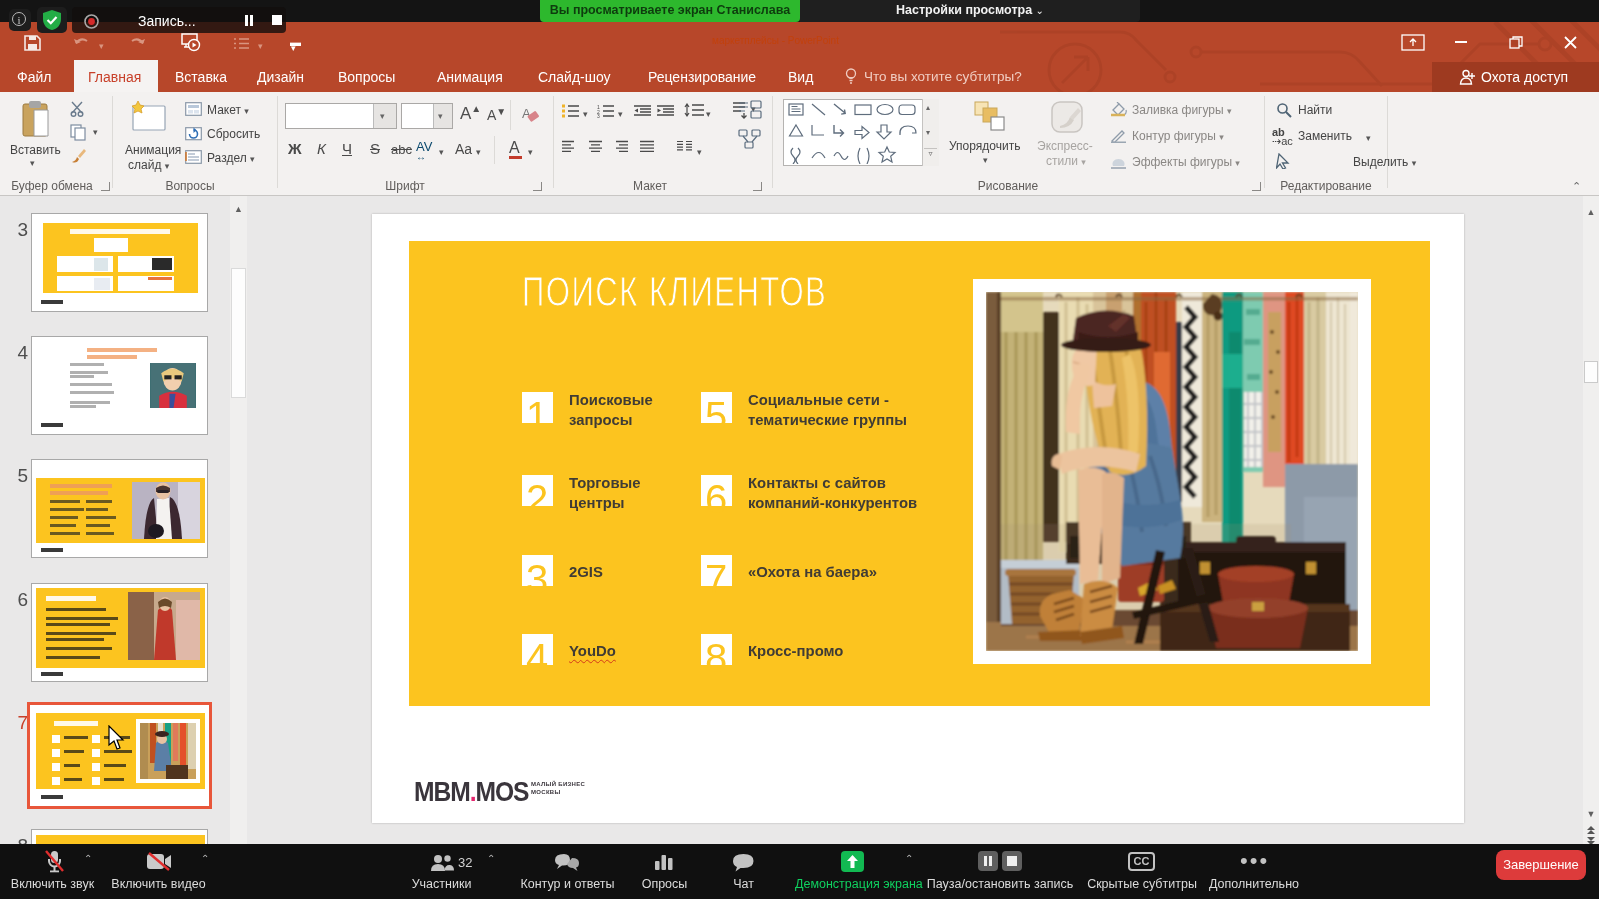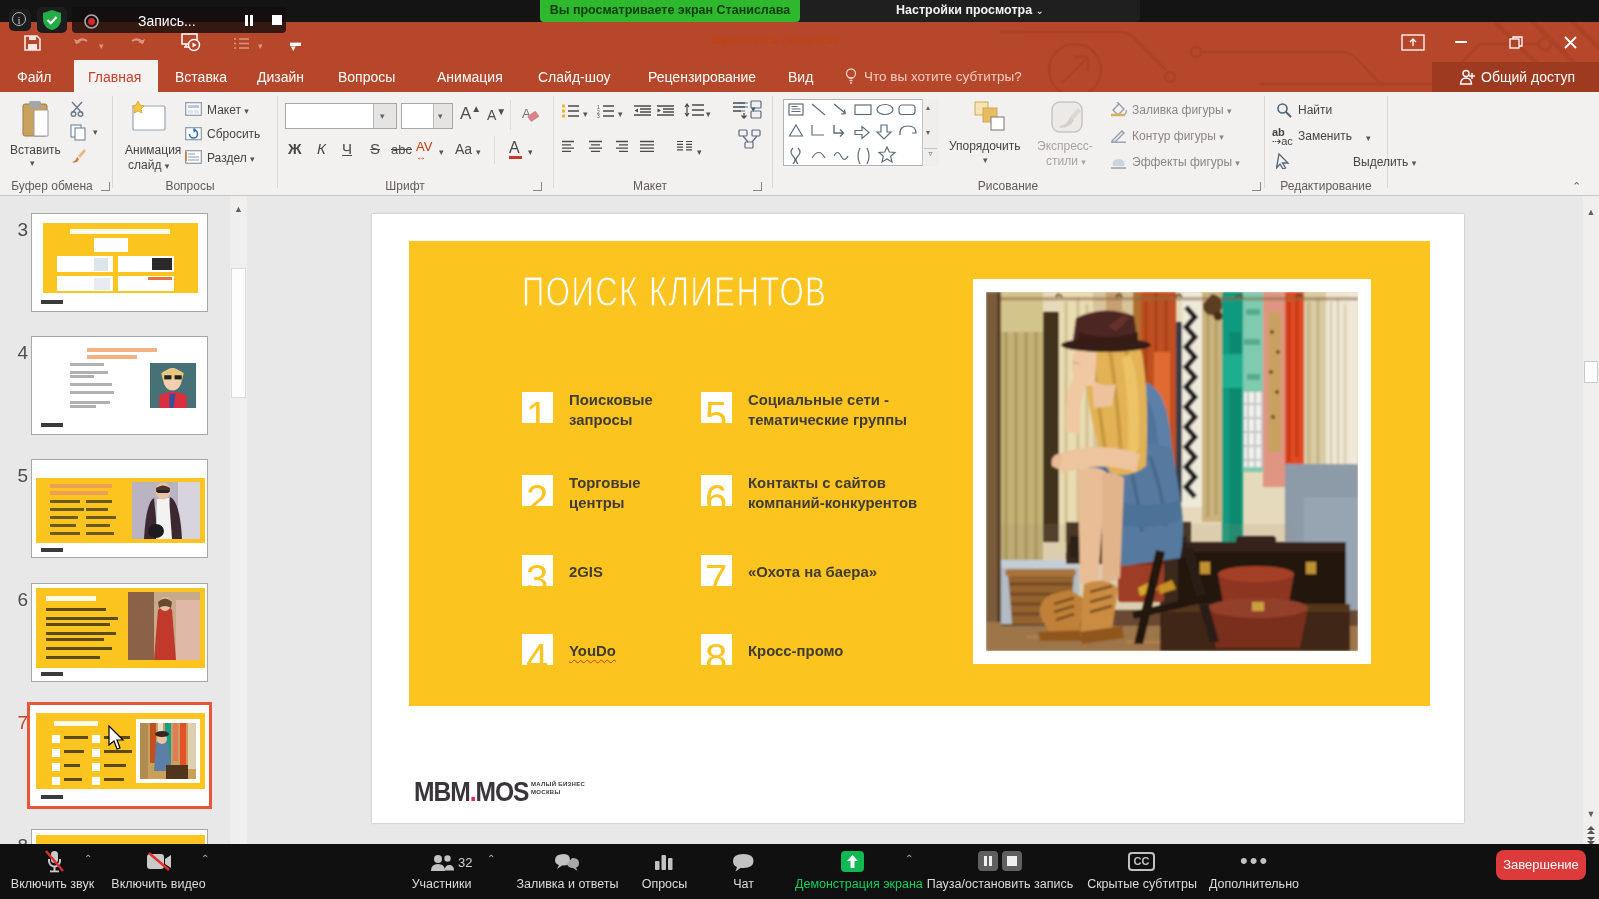--- a/index.html
+++ b/index.html
@@ -124,21 +124,21 @@
     </g>
   </svg>
 <div class="tab" style="left:864px;color:#f0cdc2;font-size:13.5px">Что вы хотите субтитры?</div>
 <div class="abs" style="left:1432px;top:62px;width:167px;height:30px;background:#9e3a20"></div>
 <svg class="abs" style="left:1459px;top:69px" width="17" height="16" viewBox="0 0 17 16">
     <g stroke="#fff" stroke-width="1.4" fill="none">
       <circle cx="7" cy="4.5" r="3"></circle>
       <path d="M1.5 15 q0.5 -6 5.5 -6 q5 0 5.5 6z M13 4 v6 M10 7 h6"></path>
     </g>
   </svg>
-<div class="tab" style="left:1481px;top:62px">Общий доступ</div>
+<div class="tab" style="left:1481px;top:62px">Охота доступ</div>
 <div class="abs" id="ribbon"></div>
 <div class="abs" id="ribbonline"></div>
 
 <div class="gsep" style="left:112px"></div>
 <div class="gsep" style="left:277px"></div>
 <div class="gsep" style="left:553px"></div>
 <div class="gsep" style="left:772px"></div>
 <div class="gsep" style="left:1264px"></div>
 <div class="gsep" style="left:1387px"></div>
 
@@ -206,21 +206,21 @@
 <div class="abs" style="left:510px;top:100px;width:1px;height:30px;background:#dcdad7"></div>
 <svg class="abs" style="left:520px;top:105px" width="20" height="20" viewBox="0 0 20 20">
     <text x="2" y="13" font-size="13" fill="#777" font-family="Liberation Sans">A</text>
     <rect x="8" y="8" width="10" height="7" rx="1" fill="#d8848a" transform="rotate(-35 13 11)"></rect>
   </svg>
 <div class="abs" style="left:288px;top:140px;color:#4a4a4a;font-size:15px;font-weight:bold">Ж</div>
 <div class="abs" style="left:317px;top:140px;color:#4a4a4a;font-size:15px;font-style:italic">К</div>
 <div class="abs" style="left:342px;top:140px;color:#4a4a4a;font-size:15px;text-decoration:underline">Ч</div>
 <div class="abs" style="left:370px;top:140px;color:#4a4a4a;font-size:15px;text-decoration:line-through">S</div>
 <div class="abs" style="left:391px;top:142px;color:#4a4a4a;font-size:13px;text-decoration:line-through">abc</div>
-<div class="abs" style="left:416px;top:139px;color:#c2410c;font-size:13px">AV<br><span style="font-size:10px;position:relative;top:-6px">↔</span></div>
+<div class="abs" style="left:416px;top:139px;color:#0c4a6e;font-size:13px">AV<br><span style="font-size:10px;position:relative;top:-6px">↔</span></div>
 <div class="abs" style="left:439px;top:147px;color:#555;font-size:9px">▾</div>
 <div class="abs" style="left:455px;top:141px;color:#4a4a4a;font-size:14px">Aa</div>
 <div class="abs" style="left:476px;top:147px;color:#555;font-size:9px">▾</div>
 <div class="abs" style="left:494px;top:136px;width:1px;height:28px;background:#dcdad7"></div>
 <div class="abs" style="left:509px;top:139px;color:#4a4a4a;font-size:16px">А</div>
 <div class="abs" style="left:509px;top:156px;width:13px;height:3px;background:#c33b2b"></div>
 <div class="abs" style="left:528px;top:147px;color:#555;font-size:9px">▾</div>
 <div class="glabel" style="left:355px;width:100px">Шрифт</div>
 <div class="launch" style="left:533px"></div>
 
@@ -747,21 +747,21 @@
       <path d="M14.5 16.5 q0.5 -6 5.5 -5.5 q4 0.5 4 5.5z"></path>
     </g>
   </svg>
 <div class="abs" style="left:458px;top:855px;color:#d2d2d2;font-size:13px">32</div>
 <div class="abs" style="left:487px;top:853px;color:#b9b9b9;font-size:10px">⌃</div>
 <div class="btnlabel" style="left:389px;width:105px">Участники</div>
 <svg class="abs" style="left:552px;top:853px" width="30" height="20" viewBox="0 0 30 20">
     <path d="M12 1 q-9 0 -9 6 q0 4 4 5 l-2 4 5 -3.5 q8 0.5 8 -5.5 q0 -6 -6 -6z" fill="#c2c2c2"></path>
     <path d="M20 5 q7 0 7 5 q0 4 -3 4.5 l1.5 3.5 -4.5 -3 q-5 0 -6 -4" fill="#a8a8a8"></path>
   </svg>
-<div class="btnlabel" style="left:515px;width:105px">Заливка и ответы</div>
+<div class="btnlabel" style="left:515px;width:105px">Контур и ответы</div>
 <svg class="abs" style="left:654px;top:853px" width="20" height="19" viewBox="0 0 20 19">
     <g fill="#c2c2c2">
       <rect x="1" y="8" width="4.5" height="9" rx="1"></rect>
       <rect x="7.5" y="2" width="4.5" height="15" rx="1"></rect>
       <rect x="14" y="5" width="4.5" height="12" rx="1"></rect>
     </g>
   </svg>
 <div class="btnlabel" style="left:612px;width:105px">Опросы</div>
 <svg class="abs" style="left:732px;top:853px" width="23" height="19" viewBox="0 0 23 19">
     <path d="M11.5 1 q10 0 10 7 q0 7 -10 7 l-3 0 -5 3.5 1.5 -4.5 q-4 -1.5 -4 -6 q0 -7 10.5 -7z" fill="#c2c2c2"></path>

